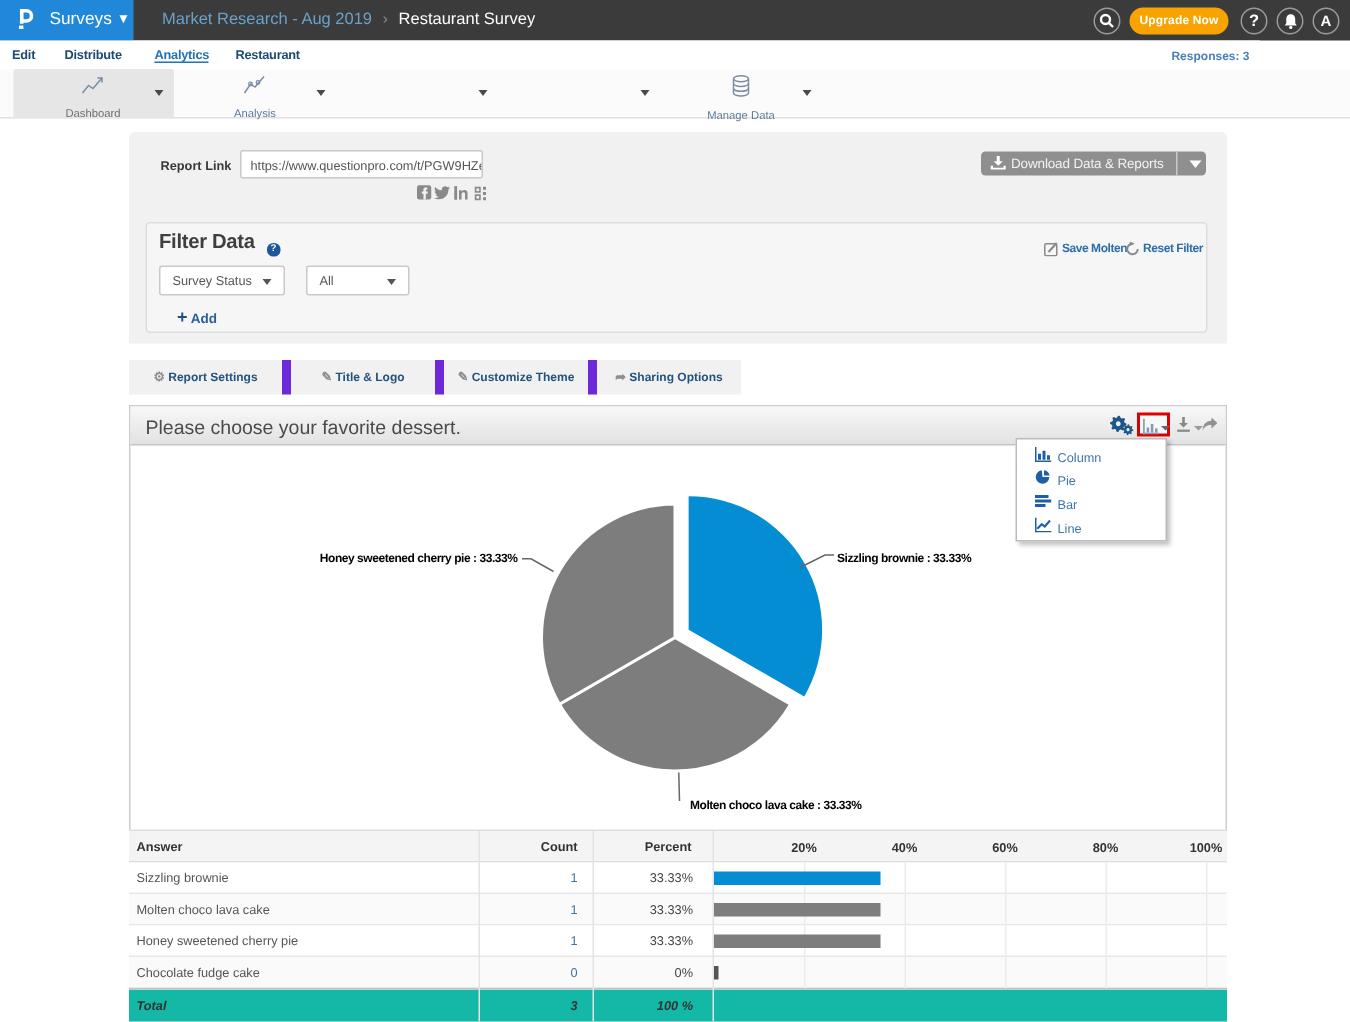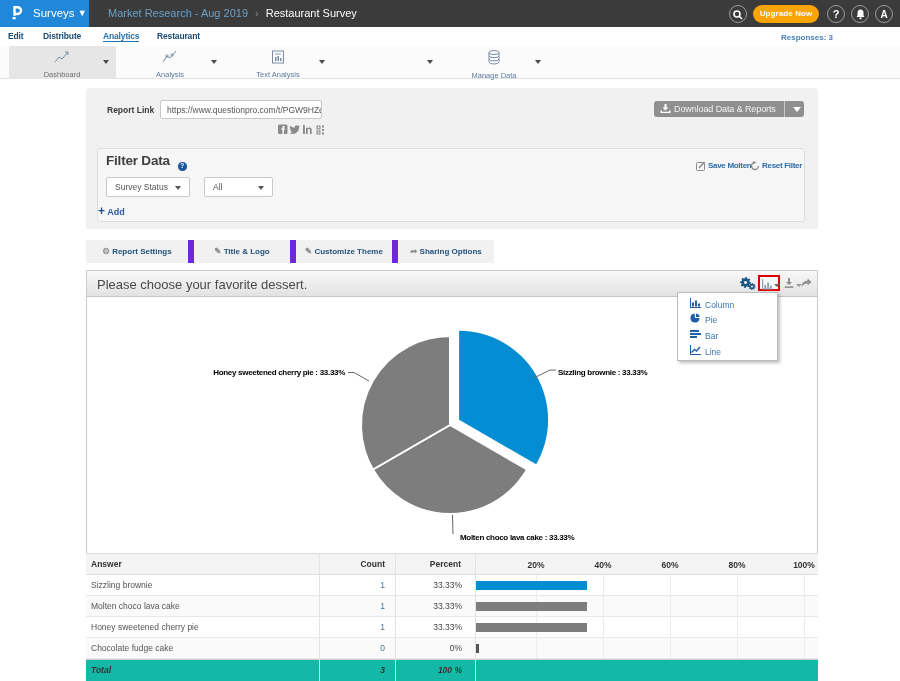--- a/index.html
+++ b/index.html
@@ -36,21 +36,21 @@
 #dlbtn .txt{position:absolute;left:20px;top:2.5px;font-size:9px;letter-spacing:-0.1px;}
 #dlbtn .div{position:absolute;left:130px;top:0;width:1px;height:15.5px;background:#c9c9c9;}
 #dlbtn .car{position:absolute;left:139px;top:6px;border-left:4.5px solid transparent;border-right:4.5px solid transparent;border-top:5px solid #fff;}
 
 #fpanel{position:absolute;left:97px;top:148px;width:708px;height:74px;background:#f6f6f6;border:1px solid #ddd;border-radius:3px;}
 #ftitle{position:absolute;left:8px;top:4px;font-size:13.5px;font-weight:bold;color:#413f3d;letter-spacing:-0.2px;}
 #fhelp{position:absolute;left:80px;top:13px;width:8.5px;height:8.5px;border-radius:50%;background:#1e5799;color:#fff;font-size:6.5px;text-align:center;line-height:8.5px;font-weight:bold;}
 .flink{position:absolute;top:12px;font-size:8px;font-weight:bold;color:#2d6da8;white-space:nowrap;letter-spacing:-0.3px;}
 .fsel{position:absolute;top:28px;height:20px;background:#fff;border:1px solid #c9c9c9;border-radius:2px;font-size:8.5px;color:#555;line-height:19px;padding-left:8px;}
 .fsel .car{position:absolute;top:8px;right:8px;border-left:3px solid transparent;border-right:3px solid transparent;border-top:4px solid #555;}
-#fadd{position:absolute;left:0;top:55px;font-size:9px;font-weight:bold;color:#2a5e9c;}
+#fadd{position:absolute;left:20px;top:55px;font-size:9px;font-weight:bold;color:#2a5e9c;}
 #fadd .plus{font-size:12px;font-weight:bold;color:#1d4e8f;}
 
 #tabs{position:absolute;left:86px;top:240px;height:24px;}
 .tab{position:absolute;top:0;height:23px;background:#f1f1f1;border-left:6px solid #6d28d9;font-size:8px;font-weight:bold;color:#23527c;text-align:center;line-height:23px;white-space:nowrap;overflow:hidden;}
 .ticon{color:#8e8e8e;font-size:8.5px;}
 
 #qpanel{position:absolute;left:86px;top:270px;width:732px;height:411px;background:#fff;border:1px solid #ccc;}
 #qhead{position:absolute;left:0;top:0;width:730px;height:26px;background:linear-gradient(#f8f8f8,#e2e2e2);border-bottom:1px solid #c6c6c6;}
 #qtitle{position:absolute;left:10px;top:6px;font-size:13px;color:#4a4a4a;}
 
@@ -116,30 +116,20 @@
   <div class="tbcaret" style="left:103px;"></div>
   <div class="tbitem" style="left:125px;">
     <svg width="16" height="14" viewBox="0 0 16 14">
         <path d="M1 12 L5 6 L8 8 L14 1" fill="none" stroke="#7a8ca5" stroke-width="1"></path>
         <circle cx="5" cy="6" r="1.2" fill="none" stroke="#7a8ca5" stroke-width="0.8"></circle>
         <circle cx="10" cy="5" r="1.2" fill="none" stroke="#7a8ca5" stroke-width="0.8"></circle>
       </svg>
     <div class="lbl">Analysis</div>
   </div>
   <div class="tbcaret" style="left:211px;"></div>
-  <div class="tbitem" style="left:233px;">
-    <svg width="14" height="14" viewBox="0 0 14 14">
-        <rect x="1.5" y="1" width="11" height="12" fill="none" stroke="#7a8ca5" stroke-width="1"></rect>
-        <line x1="4" y1="4" x2="10" y2="4" stroke="#7a8ca5" stroke-width="0.8"></line>
-        <rect x="4" y="7" width="1.5" height="4" fill="#7a8ca5"></rect>
-        <rect x="6.5" y="6" width="1.5" height="5" fill="#7a8ca5"></rect>
-        <rect x="9" y="8" width="1.5" height="3" fill="#7a8ca5"></rect>
-      </svg>
-    <div class="lbl">Text Analysis</div>
-  </div>
   <div class="tbcaret" style="left:319px;"></div>
   <div class="tbcaret" style="left:427px;"></div>
   <div class="tbitem" style="left:449px;">
     <svg width="14" height="15" viewBox="0 0 14 15">
         <ellipse cx="7" cy="2.5" rx="5" ry="2" fill="none" stroke="#7a8ca5" stroke-width="1"></ellipse>
         <path d="M2 2.5 V12 A5 2 0 0 0 12 12 V2.5" fill="none" stroke="#7a8ca5" stroke-width="1"></path>
         <path d="M2 5.7 A5 2 0 0 0 12 5.7 M2 8.9 A5 2 0 0 0 12 8.9" fill="none" stroke="#7a8ca5" stroke-width="1"></path>
       </svg>
     <div class="lbl">Manage Data</div>
   </div>

